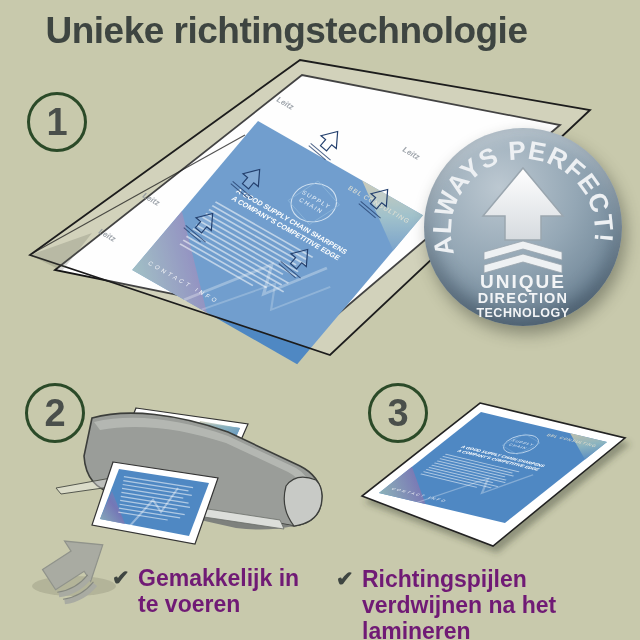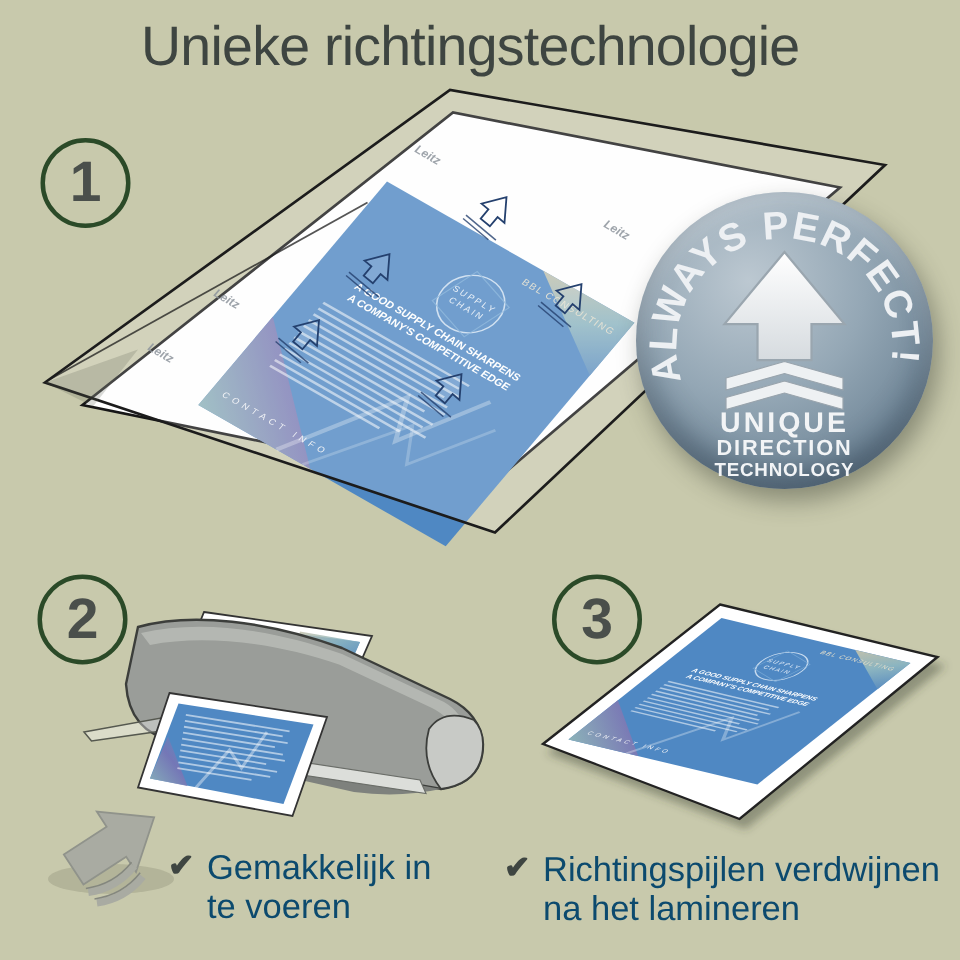--- a/index.html
+++ b/index.html
@@ -4,21 +4,21 @@
 <style>
   html,body{margin:0;padding:0;}
   body{
     width:640px;height:640px;position:relative;overflow:hidden;
     background:#c8c9ac;
     font-family:"Liberation Sans", sans-serif;
   }
   .abs{position:absolute;}
   .title{
     left:0;top:10px;width:573px;text-align:center;
-    font-size:37px;font-weight:normal;color:#3e4541;letter-spacing:-0.5px;padding-left:27px;
+    font-size:37px;font-weight:bold;color:#3e4541;letter-spacing:-0.5px;
   }
   .step-circle{
     width:60px;height:60px;border:3px solid #2b4a28;border-radius:50%;
     display:flex;align-items:center;justify-content:center;
     font-size:38px;font-weight:bold;color:#4a4f4b;
     box-sizing:border-box;background:transparent;
   }
   #circle1{left:27px;top:92px;}
   #circle2{left:25px;top:383px;}
   #circle3{left:368px;top:383px;}
@@ -30,21 +30,21 @@
                inset 0 -10px 20px rgba(25,40,55,.45),
                inset 0 8px 14px rgba(255,255,255,.35);
   }
   #step2-art{left:28px;top:388px;}
   #step3-art{left:348px;top:388px;z-index:1;}
   #feed-arrow{left:28px;top:512px;}
   .check-row{display:grid;grid-template-columns:26px 1fr;align-items:start;}
   #check1{left:112px;top:565px;width:200px;}
   #check2{left:336px;top:566px;width:292px;}
   .check-glyph{font-size:21px;font-weight:bold;color:#3e4541;line-height:1.2;}
-  .check-text{font-size:23px;font-weight:normal;color:#0c4a6e;line-height:1.14;}
+  .check-text{font-size:23px;font-weight:bold;color:#701a75;line-height:1.14;}
   svg text{font-family:"Liberation Sans", sans-serif;}
 </style>
 </head>
 <body>
 
 <div class="abs title">Unieke richtingstechnologie</div>
 
 <div class="abs step-circle" id="circle1">1</div>
 <div class="abs step-circle" id="circle2">2</div>
 <div class="abs step-circle" id="circle3">3</div>

